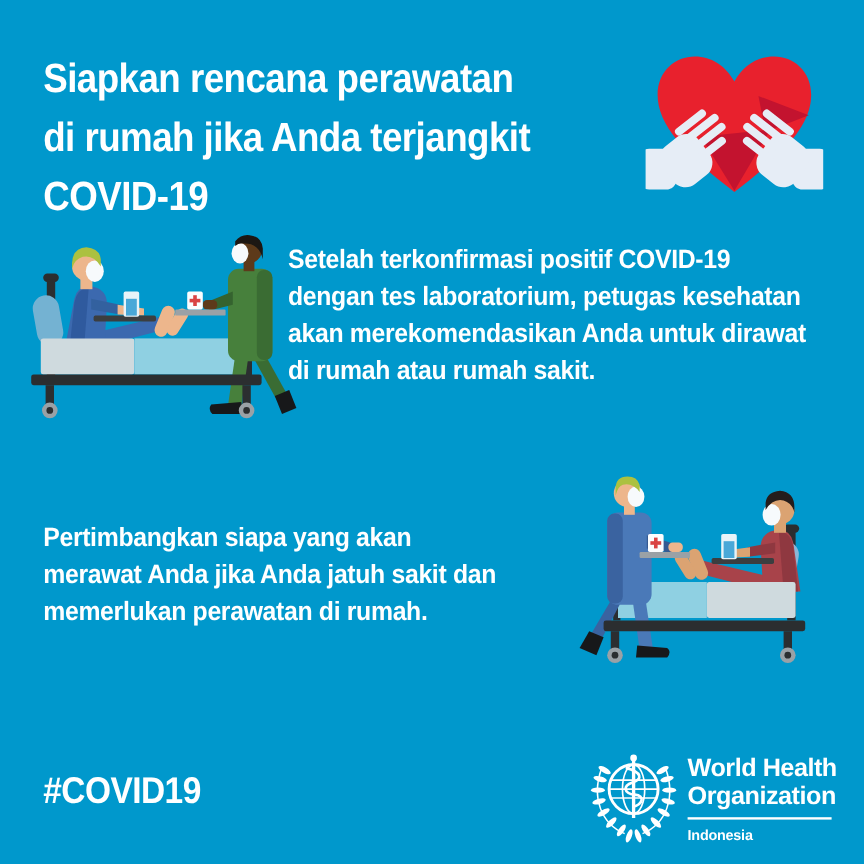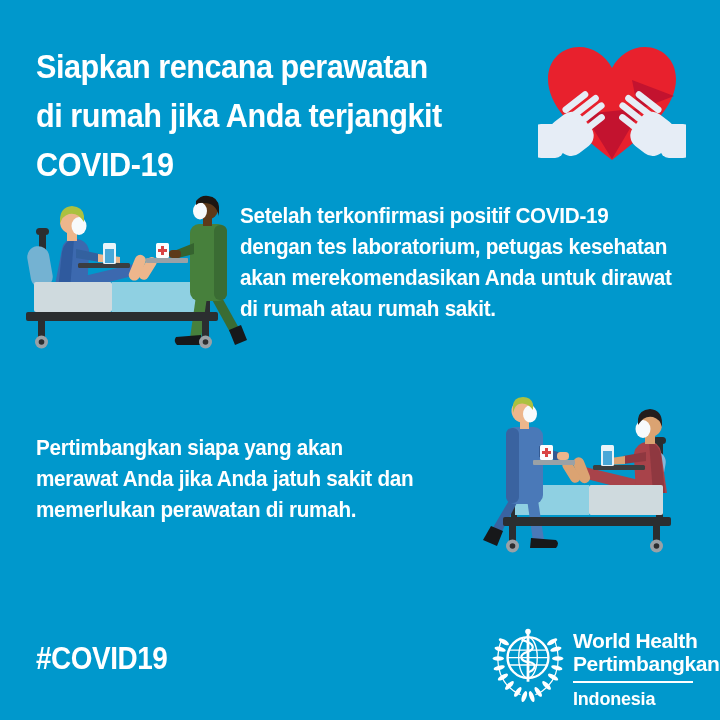--- a/index.html
+++ b/index.html
@@ -23,21 +23,21 @@
     font-size:31px;font-weight:700;letter-spacing:-.5px;
   }
   .heart-icon{position:absolute;left:538px;top:40px;width:148px;height:126px;}
   .illu1{position:absolute;left:18px;top:192px;width:242px;height:172px;}
   .illu2{position:absolute;left:473px;top:393px;width:242px;height:177px;}
   .who{position:absolute;left:489px;top:624px;width:225px;}
   .who-emblem{position:absolute;left:0;top:2px;width:78px;height:78px;}
   .who-text{position:absolute;left:84px;top:5px;}
   .who-name{font-size:21px;line-height:23px;font-weight:700;letter-spacing:-.4px;white-space:nowrap;}
   .who-divider{width:120px;height:2px;background:#fff;margin-top:6px;}
-  .who-country{font-size:18px;font-weight:700;margin-top:6px;letter-spacing:-.2px;}
+  .who-country{font-size:12px;font-weight:700;margin-top:6px;letter-spacing:-.2px;}
 </style>
 </head>
 <body>
 
 <div class="poster">
 
   <div class="title condensed">
     <div>Siapkan rencana perawatan</div>
     <div>di rumah jika Anda terjangkit</div>
     <div>COVID-19</div>
@@ -228,19 +228,19 @@
         <ellipse cx="11" cy="45" rx="6.2" ry="2.4" transform="rotate(-15 11 45)"></ellipse>
         <ellipse cx="10" cy="35" rx="6.2" ry="2.4"></ellipse>
         <ellipse cx="12" cy="25" rx="6.2" ry="2.4" transform="rotate(15 12 25)"></ellipse>
         <ellipse cx="16" cy="17" rx="6.2" ry="2.4" transform="rotate(30 16 17)"></ellipse>
         <ellipse cx="38" cy="76" rx="6.2" ry="2.4" transform="rotate(-70 38 76)"></ellipse>
       </g>
       <use href="#laurelL" transform="translate(84,0) scale(-1,1)"></use>
     </svg>
     <div class="who-text">
       <div class="who-name">World Health</div>
-      <div class="who-name">Pertimbangkan</div>
+      <div class="who-name">Organization</div>
       <div class="who-divider"></div>
       <div class="who-country">Indonesia</div>
     </div>
   </div>
 
 </div>
 
 </body></html>

